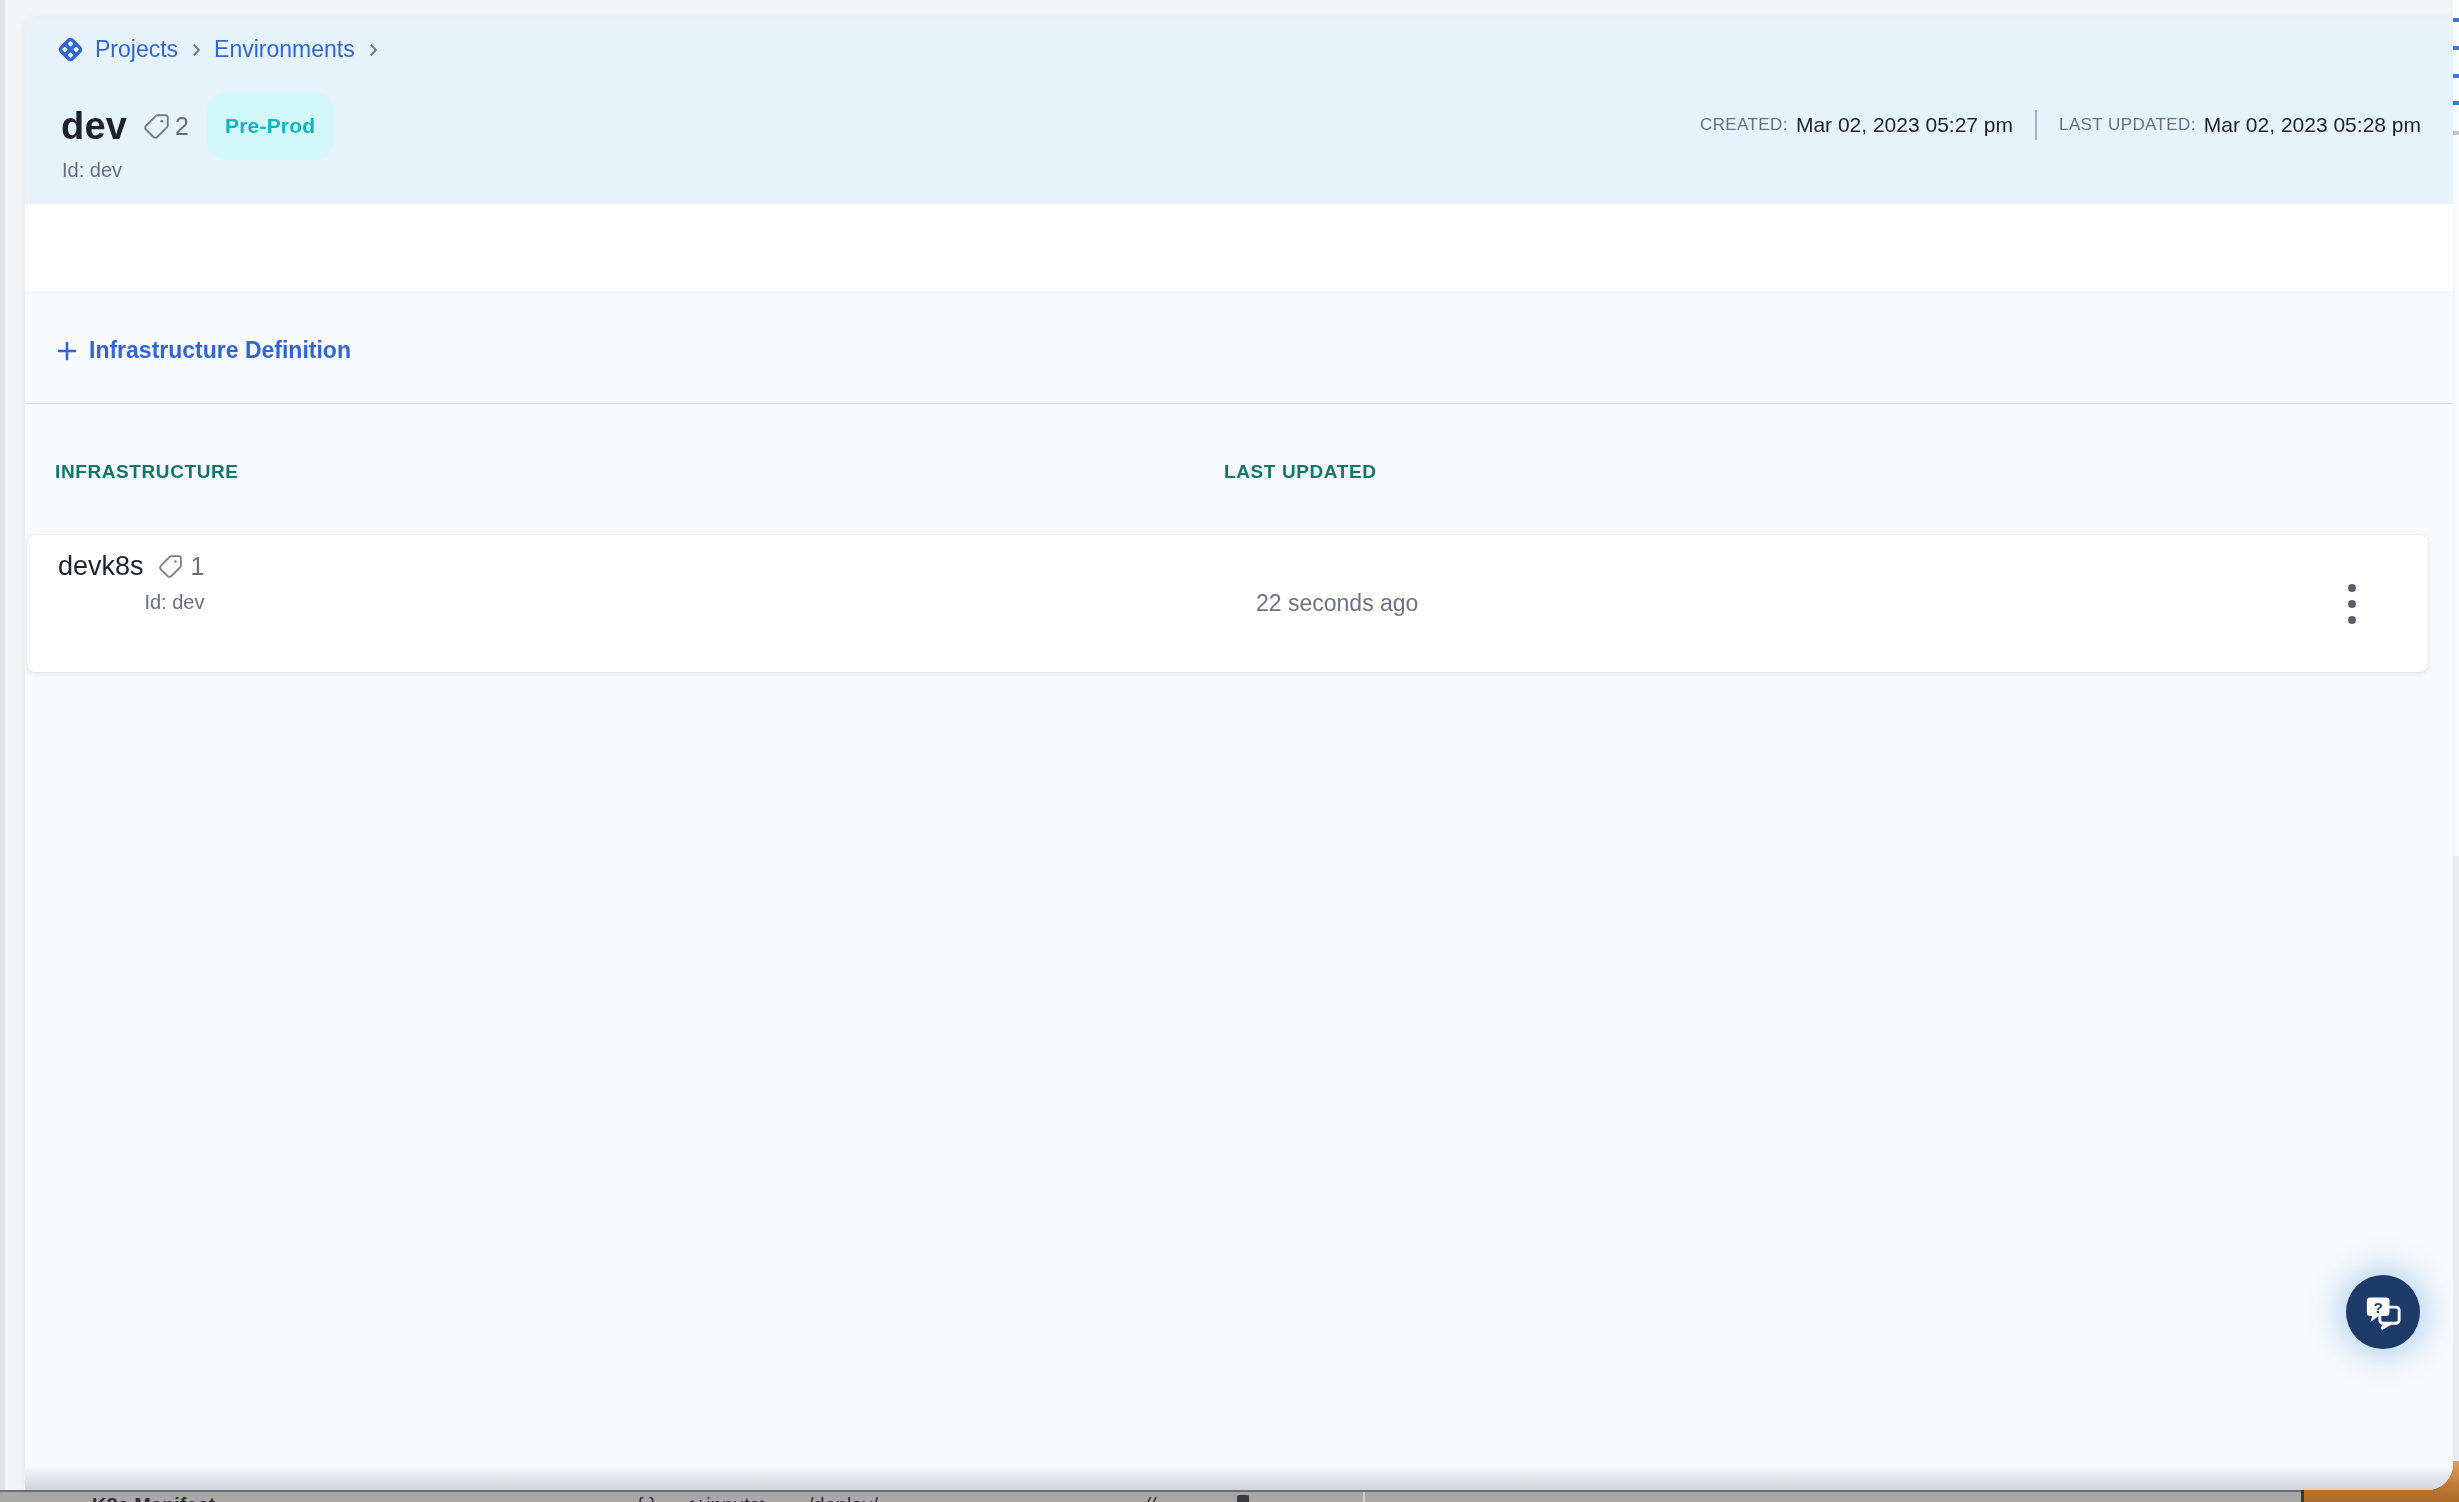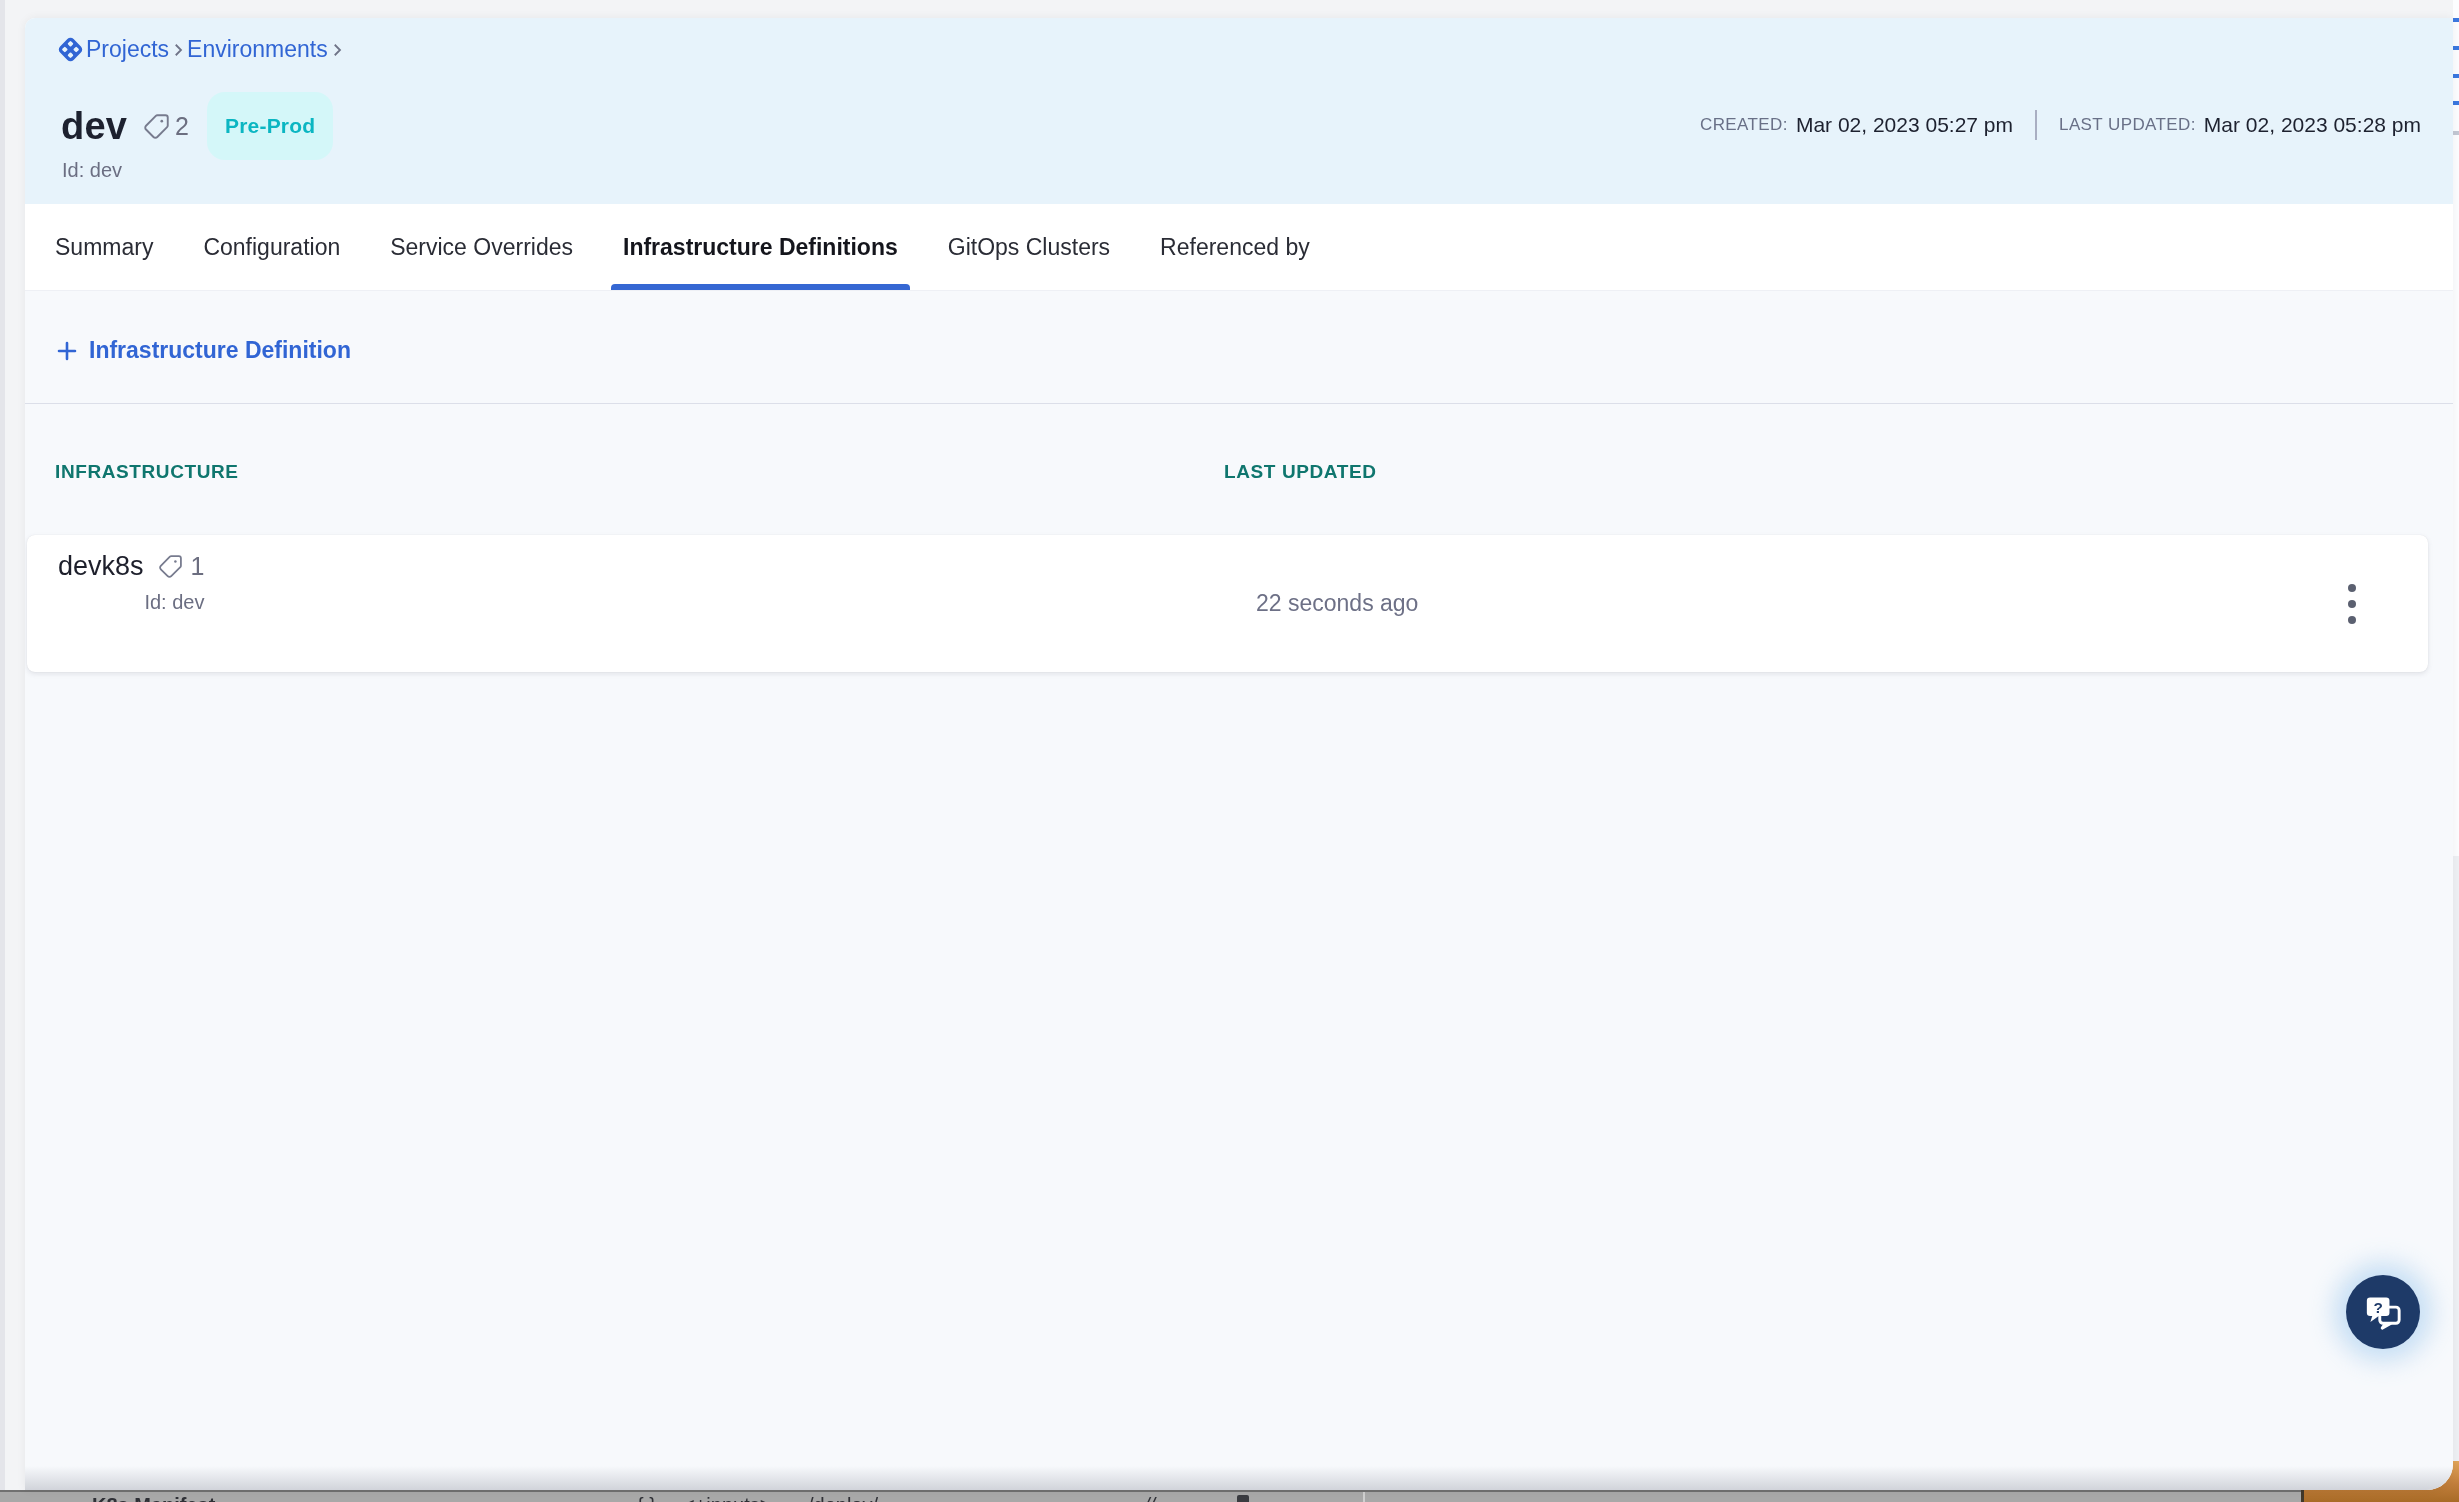--- a/index.html
+++ b/index.html
@@ -22,21 +22,21 @@
   .rsliver .lower{position:absolute;left:0;top:856px;width:7px;height:605px;background:#eef0f4;}
 
   
   .window{position:absolute;left:25px;top:18px;width:2428px;height:1472px;background:#ffffff;
     border-radius:10px 4px 26px 0;overflow:hidden;z-index:1;box-shadow:0 0 10px rgba(0,0,0,0.06);}
   .window::after{content:'';position:absolute;left:0;right:0;bottom:0;height:24px;pointer-events:none;
     background:linear-gradient(to bottom,rgba(110,115,130,0),rgba(110,115,130,0.28));}
 
   
   .hdr{position:absolute;left:0;top:0;width:100%;height:186px;background:#e7f3fb;}
-  .crumbs{position:absolute;left:30px;top:16px;display:flex;align-items:center;gap:0;}
+  .crumbs{position:absolute;left:30px;top:16px;display:flex;align-items:center;gap:9px;}
   .crumb-link{color:#3165d4;font-size:23px;cursor:pointer;}
   .crumb-sep{display:flex;align-items:center;}
   .title-row{position:absolute;left:36px;top:74px;display:flex;align-items:center;}
   .env-title{font-size:38px;font-weight:600;color:#1d212f;letter-spacing:0.2px;}
   .tag-group{display:flex;align-items:center;margin-left:16px;gap:5px;}
   .tag-count{font-size:25px;color:#6c6e80;}
   .badge{margin-left:18px;background:#d4f7f9;color:#0bb6c2;font-weight:700;font-size:21px;
     padding:22px 18px;border-radius:18px;letter-spacing:0.2px;}
   .id-line{position:absolute;left:37px;top:141px;font-size:20px;color:#6b6e82;}
   .meta{position:absolute;right:32px;top:92px;display:flex;align-items:center;gap:16px;}
@@ -156,28 +156,20 @@
           <span class="meta-value">Mar 02, 2023 05:27 pm</span>
         </span>
         <span class="meta-sep"></span>
         <span class="meta-pair">
           <span class="meta-label">LAST UPDATED:</span>
           <span class="meta-value">Mar 02, 2023 05:28 pm</span>
         </span>
       </div>
     </div>
 
-    <nav class="tabbar">
-      <div class="tab">Summary</div>
-      <div class="tab">Configuration</div>
-      <div class="tab">Service Overrides</div>
-      <div class="tab active">Infrastructure Definitions</div>
-      <div class="tab">GitOps Clusters</div>
-      <div class="tab">Referenced by</div>
-    </nav>
 
     <div class="content">
 
       <div class="add-btn">
         <span class="plus" style="display:flex">
           <svg width="24" height="24" viewBox="0 0 24 24">
               <path d="M12 4v16M4 12h16" stroke="#3165d4" stroke-width="2.6" stroke-linecap="round"></path>
             </svg>
         </span>
         <span class="add-label">Infrastructure Definition</span>

